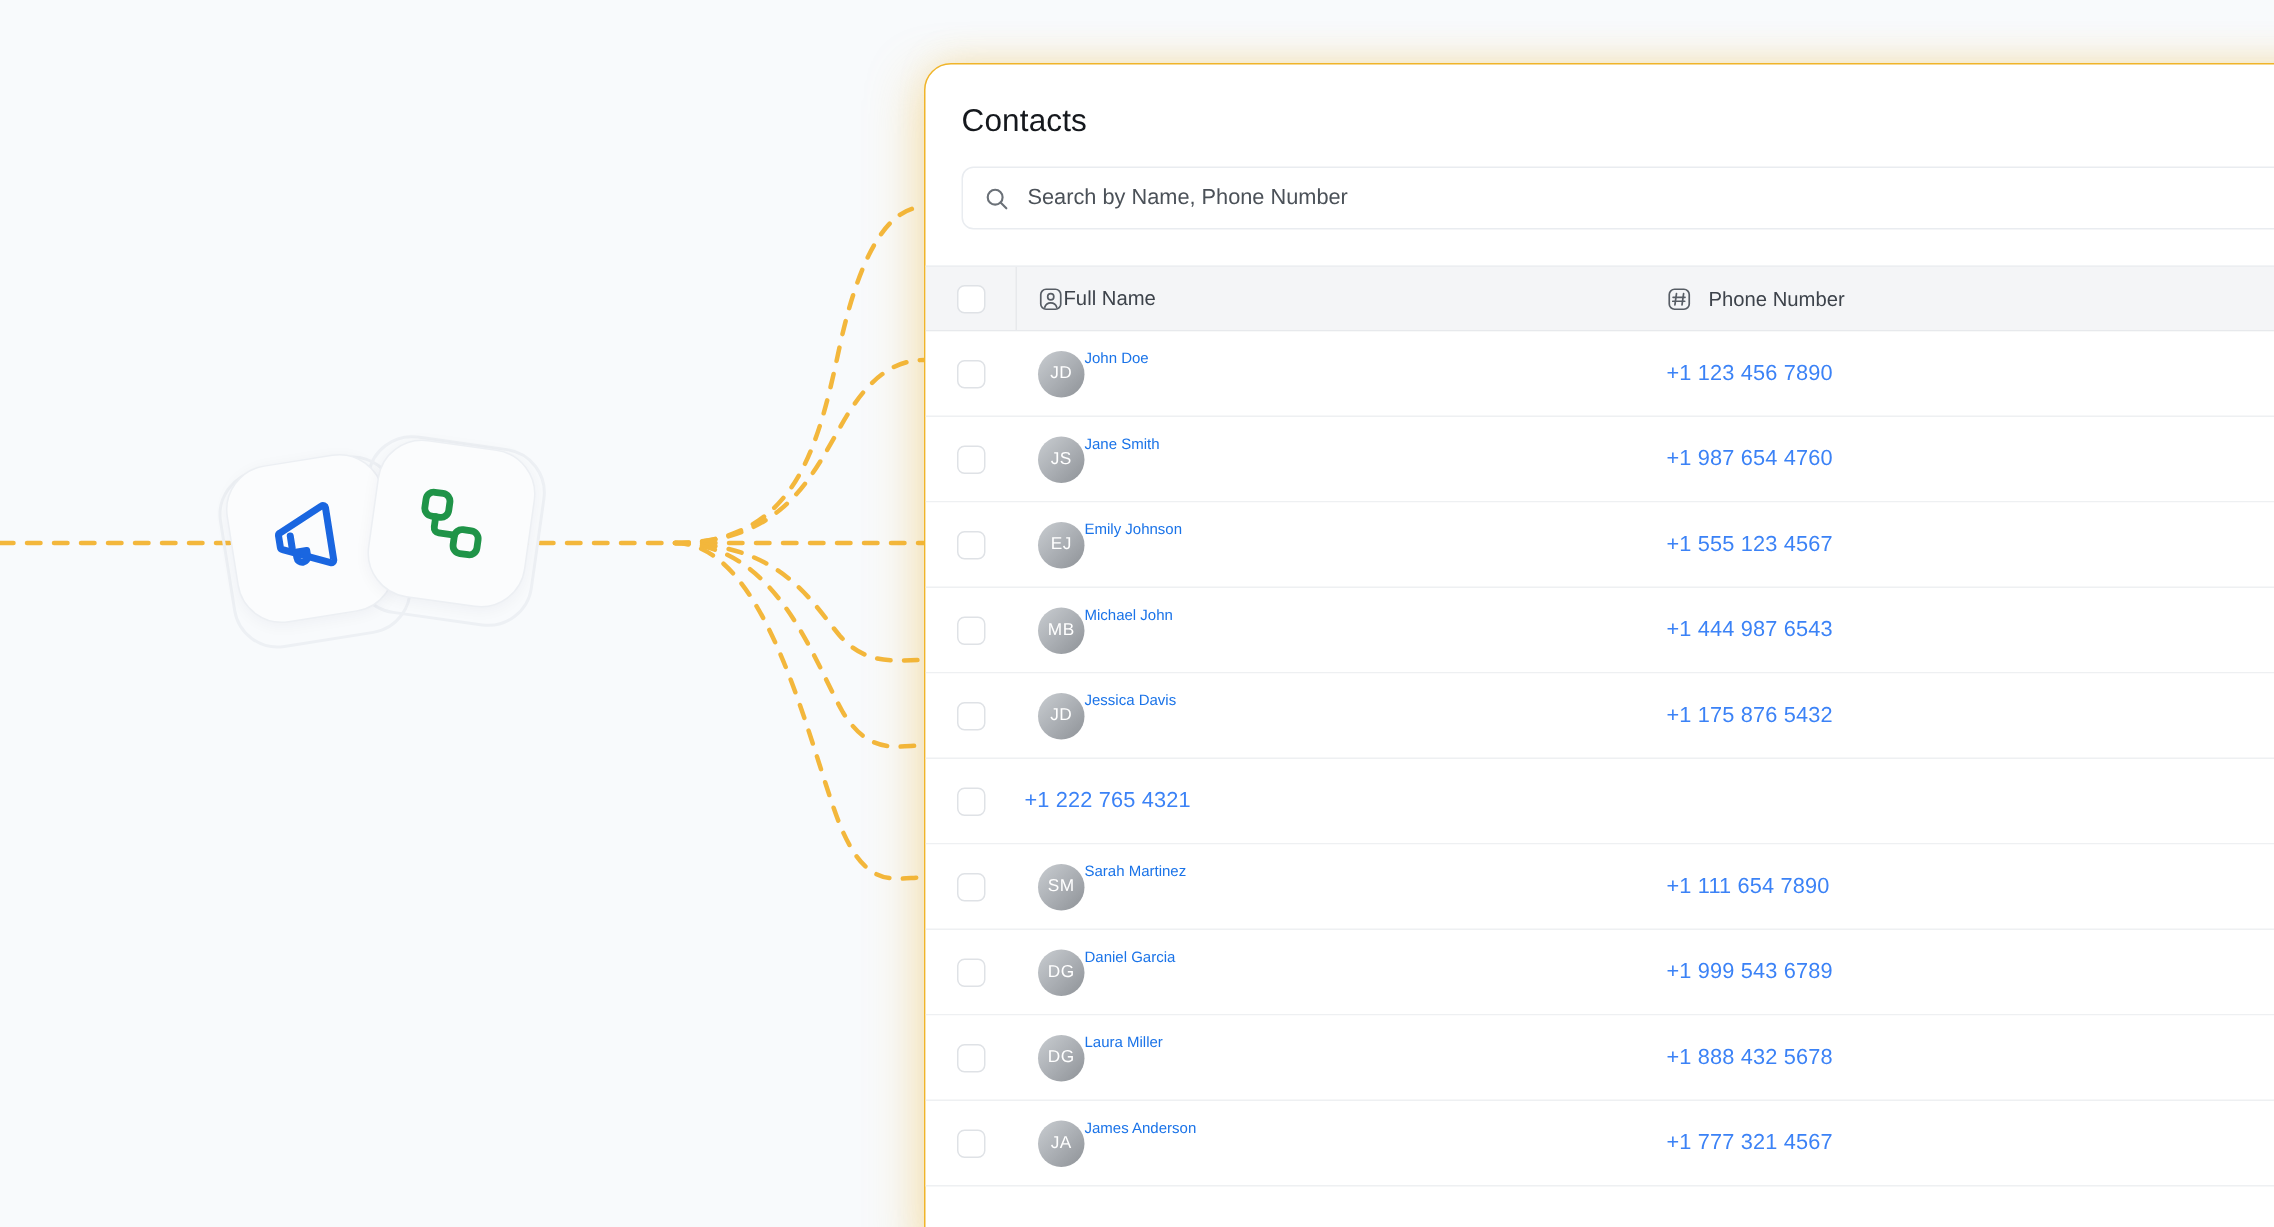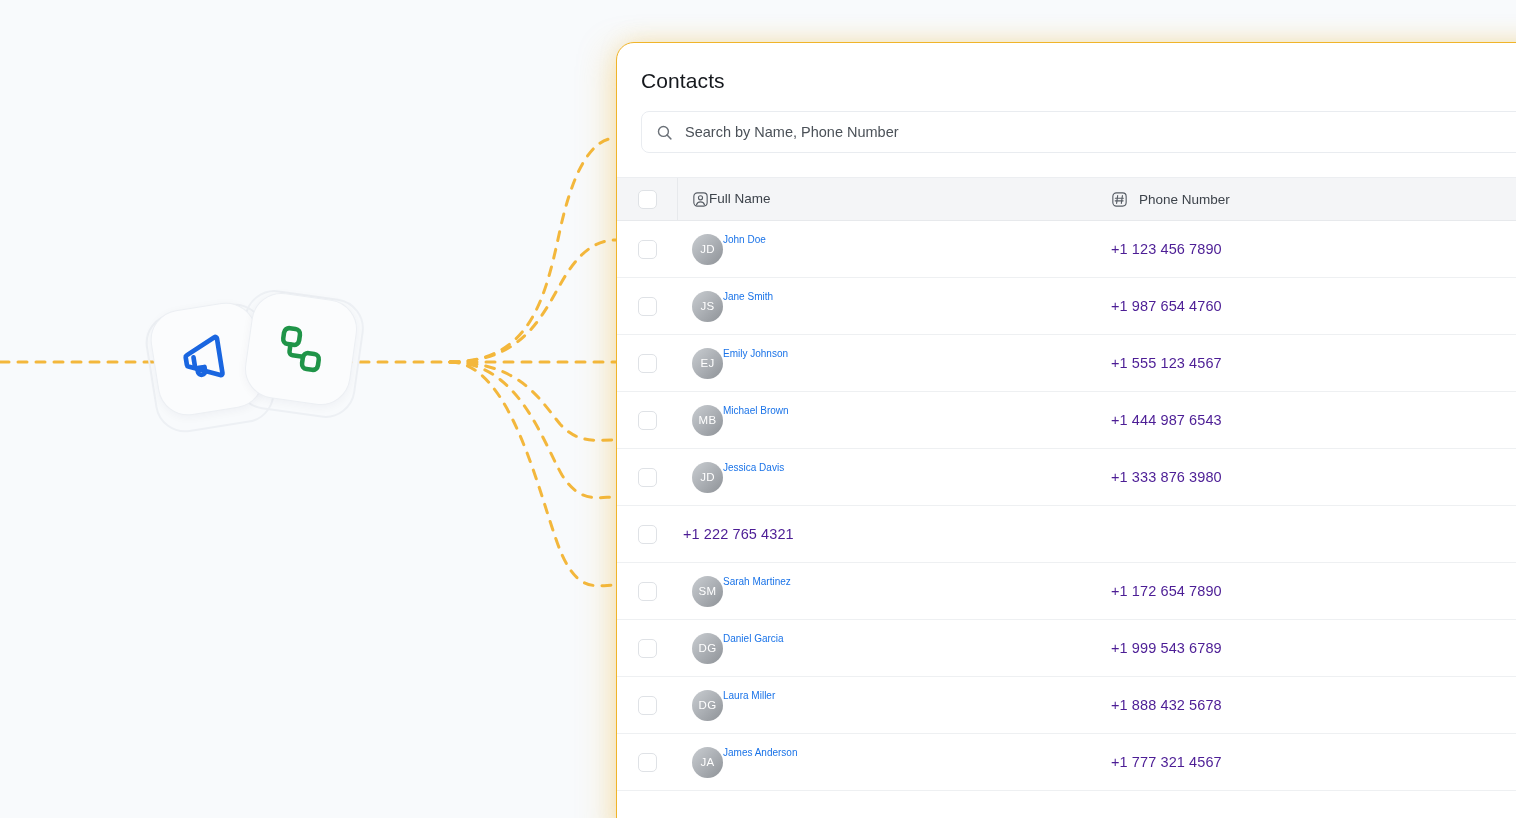--- a/index.html
+++ b/index.html
@@ -173,21 +173,21 @@
     flex: 0 0 auto;
   }
 
   .name-link {
     color: #1a73e8;
     font-size: 10px;
     text-decoration: none;
     cursor: pointer;
   }
   .phone-val {
-    color: #4c1d95;
+    color: #3b82f6;
     font-size: 14.5px;
     letter-spacing: 0.1px;
   }
 </style>
 </head>
 <body>
 
 <div id="scene">
 
   <svg id="connectors" viewBox="0 0 700 818" fill="none">
@@ -298,56 +298,56 @@
           <div class="col-phone">
             <span class="phone-val">+1 555 123 4567</span>
           </div>
         </div>
         <div class="row">
           <div class="col-check">
             <div class="chk"></div>
           </div>
           <div class="col-name">
             <div class="avatar">MB</div>
-            <a class="name-link">Michael Brown</a>
+            <a class="name-link">Michael John</a>
           </div>
           <div class="col-phone">
             <span class="phone-val">+1 444 987 6543</span>
           </div>
         </div>
         <div class="row">
           <div class="col-check">
             <div class="chk"></div>
           </div>
           <div class="col-name">
             <div class="avatar">JD</div>
             <a class="name-link">Jessica Davis</a>
           </div>
           <div class="col-phone">
-            <span class="phone-val">+1 333 876 3980</span>
+            <span class="phone-val">+1 175 876 5432</span>
           </div>
         </div>
         <div class="row">
           <div class="col-check">
             <div class="chk"></div>
           </div>
           <div class="col-phone">
             <span class="phone-val">+1 222 765 4321</span>
           </div>
         </div>
         <div class="row">
           <div class="col-check">
             <div class="chk"></div>
           </div>
           <div class="col-name">
             <div class="avatar">SM</div>
             <a class="name-link">Sarah Martinez</a>
           </div>
           <div class="col-phone">
-            <span class="phone-val">+1 172 654 7890</span>
+            <span class="phone-val">+1 111 654 7890</span>
           </div>
         </div>
         <div class="row">
           <div class="col-check">
             <div class="chk"></div>
           </div>
           <div class="col-name">
             <div class="avatar">DG</div>
             <a class="name-link">Daniel Garcia</a>
           </div>

